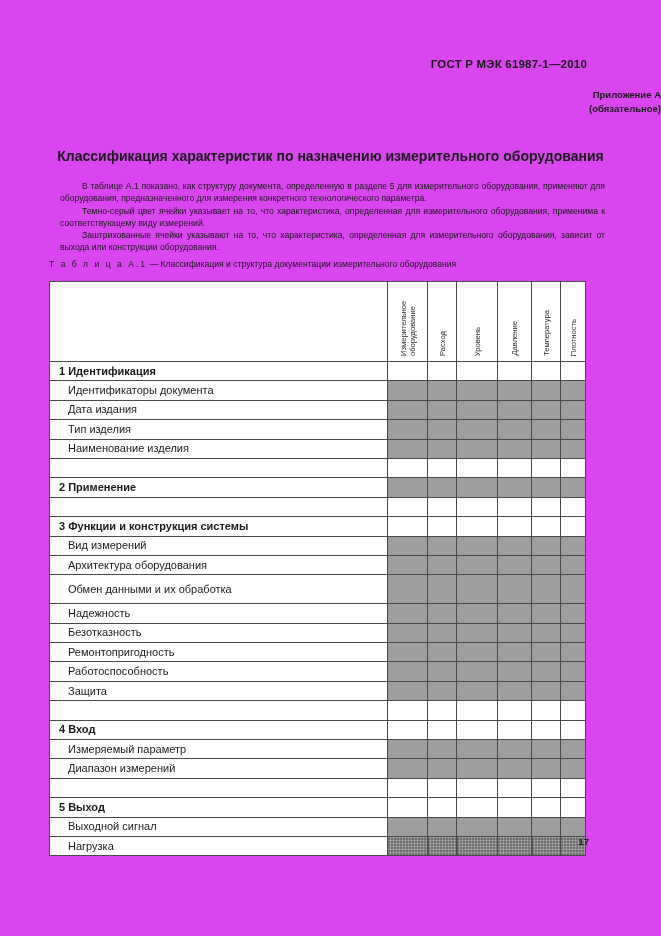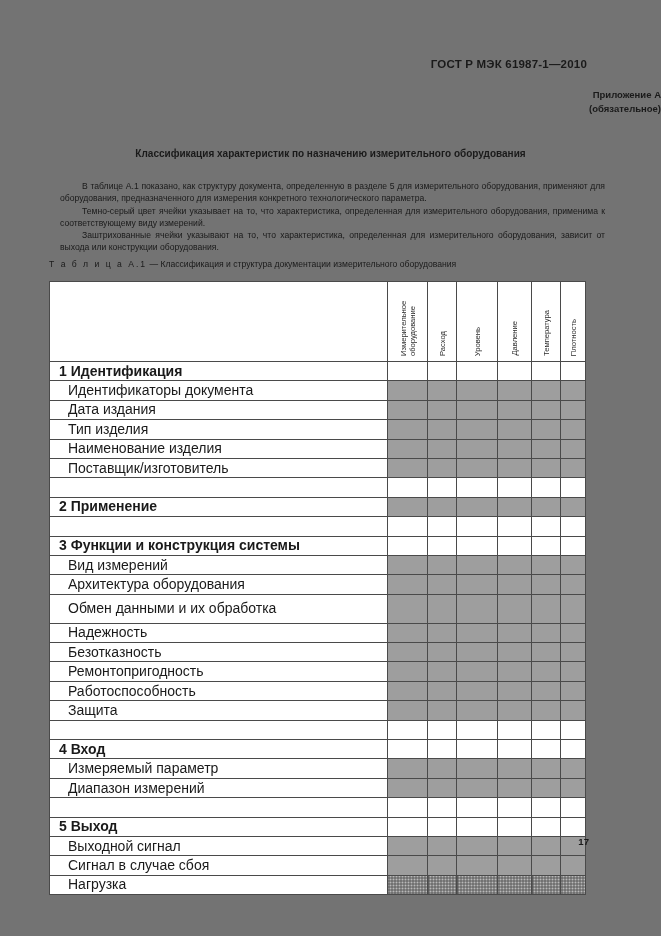--- a/index.html
+++ b/index.html
@@ -11,21 +11,21 @@
     width: 661px;
     height: 936px;
     font-family: "Liberation Sans", sans-serif;
     color: #1a1a1a;
     position: relative;
     overflow: hidden;
   }
   .page {
     position: absolute;
     inset: 0;
-    background: #737373;
+    background: #d946ef;
   }
   .std-header {
     position: absolute;
     top: 58px;
     right: 74px;
     font-size: 11.5px;
     font-weight: bold;
     letter-spacing: 0.2px;
     white-space: nowrap;
   }
@@ -39,21 +39,21 @@
     font-weight: bold;
     line-height: 14px;
   }
   .annex-block .line2 { font-weight: bold; }
   .doc-title {
     position: absolute;
     top: 148px;
     left: 0;
     width: 661px;
     text-align: center;
-    font-size: 10px;
+    font-size: 14px;
     font-weight: bold;
   }
   .body-text {
     position: absolute;
     top: 180px;
     left: 60px;
     width: 545px;
     font-size: 8.6px;
     line-height: 12.3px;
     text-align: justify;
@@ -89,21 +89,21 @@
   }
   table.gost td {
     border: 0.8px solid #4a4a4a;
     padding: 0;
     vertical-align: middle;
     background: #ffffff;
   }
   td.lbl {
     padding-left: 9px;
     height: 18.4px;
-    font-size: 14px;
+    font-size: 11px;
     line-height: 11px;
   }
   td.lbl.sub { padding-left: 18px; }
   td.lbl.sec { font-weight: bold; padding-left: 9px; }
   td.lbl.tall { height: 28px; }
   td.lbl.spacer { height: 18.4px; }
   td.cell { }
   td.cell.gray { background: #9e9e9e; }
   td.cell.hatch {
     background-color: #b9b9b9;
@@ -234,29 +234,20 @@
           <tr>
             <td class="lbl sub">Наименование изделия</td>
             <td class="cell gray"></td>
             <td class="cell gray"></td>
             <td class="cell gray"></td>
             <td class="cell gray"></td>
             <td class="cell gray"></td>
             <td class="cell gray"></td>
           </tr>
           <tr>
-            <td class="lbl sub">Поставщик/изготовитель</td>
-            <td class="cell gray"></td>
-            <td class="cell gray"></td>
-            <td class="cell gray"></td>
-            <td class="cell gray"></td>
-            <td class="cell gray"></td>
-            <td class="cell gray"></td>
-          </tr>
-          <tr>
             <td class="lbl spacer"></td>
             <td class="cell"></td>
             <td class="cell"></td>
             <td class="cell"></td>
             <td class="cell"></td>
             <td class="cell"></td>
             <td class="cell"></td>
           </tr>
           <tr>
             <td class="lbl sec">2 Применение</td>
@@ -406,29 +397,20 @@
             <td class="lbl sec">5 Выход</td>
             <td class="cell"></td>
             <td class="cell"></td>
             <td class="cell"></td>
             <td class="cell"></td>
             <td class="cell"></td>
             <td class="cell"></td>
           </tr>
           <tr>
             <td class="lbl sub">Выходной сигнал</td>
-            <td class="cell gray"></td>
-            <td class="cell gray"></td>
-            <td class="cell gray"></td>
-            <td class="cell gray"></td>
-            <td class="cell gray"></td>
-            <td class="cell gray"></td>
-          </tr>
-          <tr>
-            <td class="lbl sub">Сигнал в случае сбоя</td>
             <td class="cell gray"></td>
             <td class="cell gray"></td>
             <td class="cell gray"></td>
             <td class="cell gray"></td>
             <td class="cell gray"></td>
             <td class="cell gray"></td>
           </tr>
           <tr>
             <td class="lbl sub">Нагрузка</td>
             <td class="cell hatch"></td>

